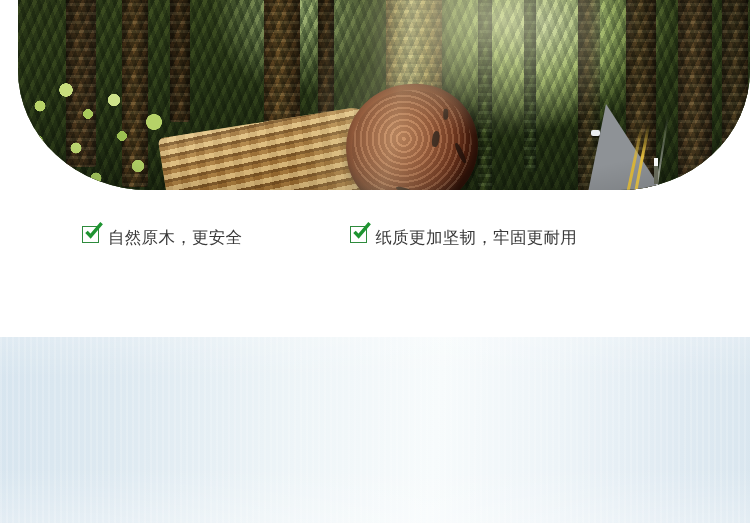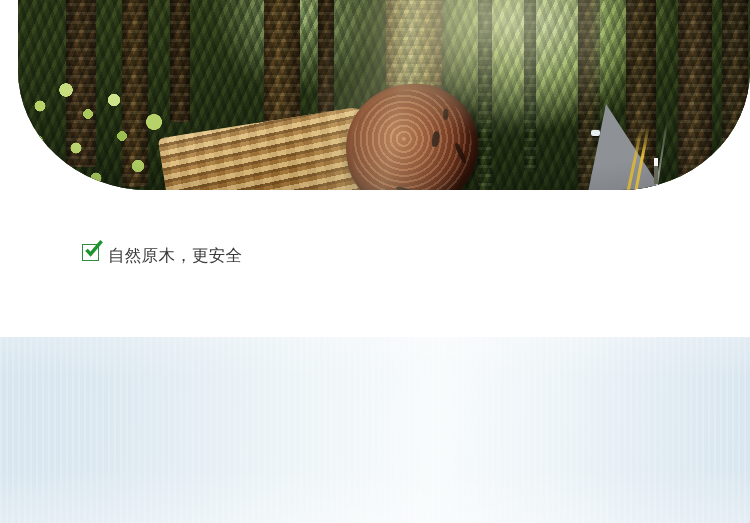--- a/index.html
+++ b/index.html
@@ -155,22 +155,23 @@
       radial-gradient(circle 9px at 160px 88px, #97bd50 0 60%, rgba(0,0,0,0) 62%),
       radial-gradient(circle 10px at 120px 96px, #aecd63 0 60%, rgba(0,0,0,0) 62%);
   }
   .vignette{
     position:absolute; inset:0; pointer-events:none;
     background:radial-gradient(ellipse 90% 95% at 50% 45%, rgba(0,0,0,0) 55%, rgba(0,0,0,.30) 100%);
   }
 
   
   .features {
-    position:absolute; left:0; top:206px; width:603px; height:131px;
+    position:absolute; left:0; top:188px; width:603px; height:131px;
     display:flex;
+    justify-content:flex-end;
   }
   .feature { display:flex; align-items:flex-start; }
   .feature.f1 { margin-left:82px; width:300px; padding-top:34px; }
   .feature.f2 { margin-left:14px; width:300px; padding-top:34px; }
   .tickbox {
     flex:0 0 auto; position:relative; width:17px; height:17px;
     border:1px solid #2e8b3d; background:#fff; margin-top:4px; margin-right:9px;
   }
   .tickbox svg { position:absolute; left:1px; top:-5px; width:20px; height:20px; overflow:visible; }
   .feature-text {
@@ -245,20 +246,28 @@
 
     <div class="feature f1">
       <span class="tickbox">
         <svg viewBox="0 0 20 20" aria-hidden="true">
           <path d="M2.5 9.8 L6.6 14.2 L17.6 1.2" fill="none" stroke="#1e9431" stroke-width="3.4" stroke-linecap="butt" stroke-linejoin="miter"></path>
         </svg>
       </span>
       <span class="feature-text">自然原木，更安全</span>
     </div>
 
+    <div class="feature f2">
+      <span class="tickbox">
+        <svg viewBox="0 0 20 20" aria-hidden="true">
+          <path d="M2.5 9.8 L6.6 14.2 L17.6 1.2" fill="none" stroke="#1e9431" stroke-width="3.4" stroke-linecap="butt" stroke-linejoin="miter"></path>
+        </svg>
+      </span>
+      <span class="feature-text">纸质更加坚韧，牢固更耐用</span>
+    </div>
 
   </div>
 
   <div class="blue-section">
     <div class="blue-texture"></div>
 
   </div>
 
 </div>
 

